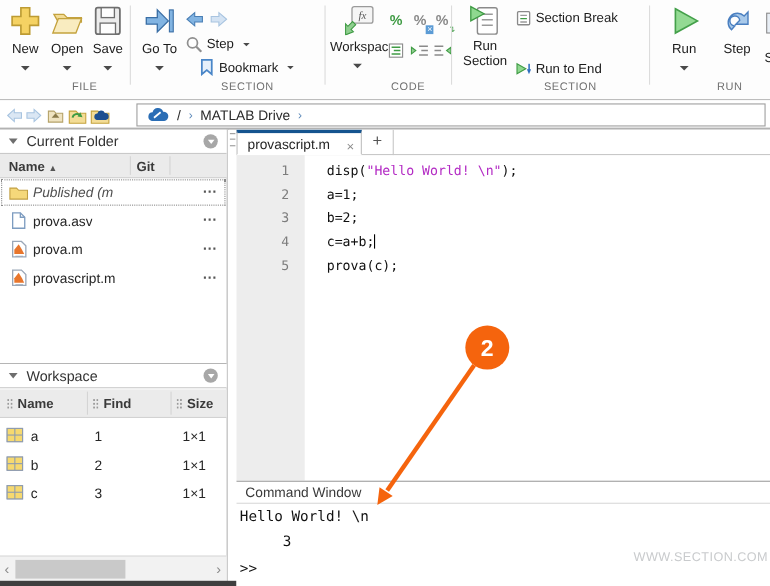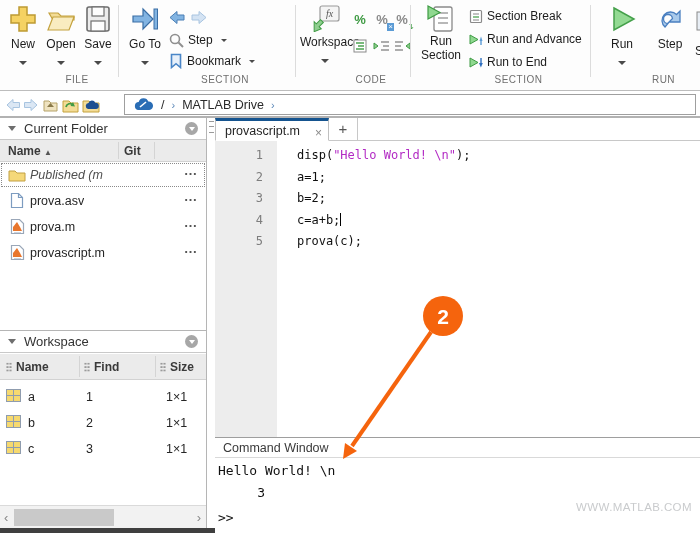--- a/index.html
+++ b/index.html
@@ -145,21 +145,21 @@
         </svg>
       </div>
       <div class="minirow" style="left:50px;top:31px">
         <svg width="15" height="15">
           <circle cx="6" cy="6" r="4.5" fill="#fdfdfd" stroke="#8f8f8f" stroke-width="1.6"></circle>
           <line x1="9.5" y1="9.5" x2="14" y2="14" stroke="#8f8f8f" stroke-width="2"></line>
         </svg>
         <span class="minilabel">Step</span>
         <span class="scaret"></span>
       </div>
-      <div class="minirow" style="left:50px;top:52px">
+      <div class="minirow" style="left:62px;top:52px">
         <svg width="14" height="16">
           <path d="M2.5 1.5 h9 v13 l-4.5 -3.8 -4.5 3.8 z" fill="#e7f0fa" stroke="#4a86c8" stroke-width="1.6"></path>
         </svg>
         <span class="minilabel">Bookmark</span>
         <span class="scaret"></span>
       </div>
       <div class="glabel">SECTION</div>
     </div>
     <div class="vsep" style="left:295px"></div>
 
@@ -227,28 +227,20 @@
         </div>
       </div>
       <div class="minirow" style="left:58px;top:7px">
         <svg width="14" height="15">
           <rect x="1.5" y="1.5" width="11" height="12" rx="1" fill="#fff" stroke="#8a8a8a" stroke-width="1.2"></rect>
           <line x1="4" y1="5" x2="10" y2="5" stroke="#9a9a9a" stroke-width="1.2"></line>
           <line x1="4" y1="8" x2="10" y2="8" stroke="#3f9b44" stroke-width="1.2"></line>
           <line x1="4" y1="11" x2="10" y2="11" stroke="#9a9a9a" stroke-width="1.2"></line>
         </svg>
         <span class="minilabel">Section Break</span>
-      </div>
-      <div class="minirow" style="left:58px;top:30px">
-        <svg width="14" height="15">
-          <polygon points="1,3 9,7.5 1,12" fill="#8fd88f" stroke="#3f9b44" stroke-width="1"></polygon>
-          <polygon points="10.5,9 13.5,9 12,4.5" fill="#5b9bd5"></polygon>
-          <rect x="11.3" y="9" width="1.4" height="4" fill="#5b9bd5"></rect>
-        </svg>
-        <span class="minilabel">Run and Advance</span>
       </div>
       <div class="minirow" style="left:58px;top:53px">
         <svg width="14" height="15">
           <polygon points="1,3 9,7.5 1,12" fill="#8fd88f" stroke="#3f9b44" stroke-width="1"></polygon>
           <rect x="11.3" y="3" width="1.4" height="6" fill="#2f6fbf"></rect>
           <polygon points="10,8 13.8,8 11.9,12.5" fill="#2f6fbf"></polygon>
         </svg>
         <span class="minilabel">Run to End</span>
       </div>
       <div class="glabel">SECTION</div>
@@ -461,21 +453,21 @@
     <div class="cmdhead">
       <span>Command Window</span>
     </div>
     <div class="cmdbody">
       <div class="cmdline" style="top:5px">Hello World! \n</div>
       <div class="cmdline" style="top:27px">     3</div>
       <div class="cmdline" style="top:52px">&gt;&gt;</div>
     </div>
   </div>
 
-  <div class="watermark">WWW.MATLAB.COM</div>
+  <div class="watermark">WWW.SECTION.COM</div>
 
   <svg class="overlay">
     <line x1="431" y1="332" x2="352" y2="446" stroke="#f5640d" stroke-width="4"></line>
     <polygon points="343,459 345,443 357,451" fill="#f5640d"></polygon>
     <circle cx="443" cy="316" r="20" fill="#f5640d"></circle>
     <text x="443" y="324" text-anchor="middle" font-size="21" font-weight="bold" fill="#ffffff" font-family="Liberation Sans, sans-serif">2</text>
   </svg>
 
 </div>
 

